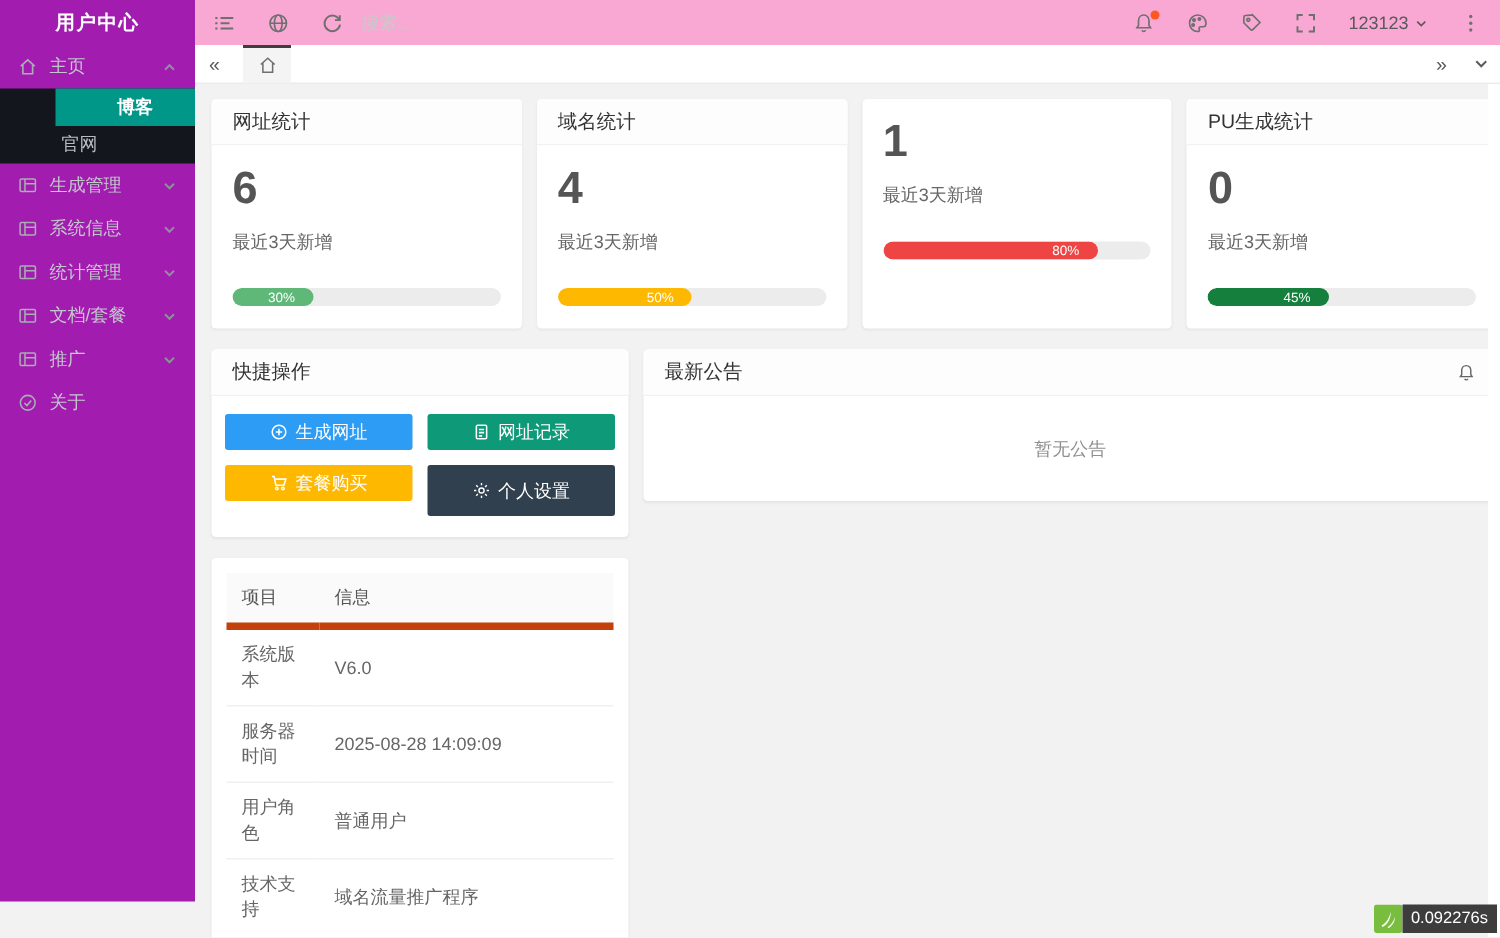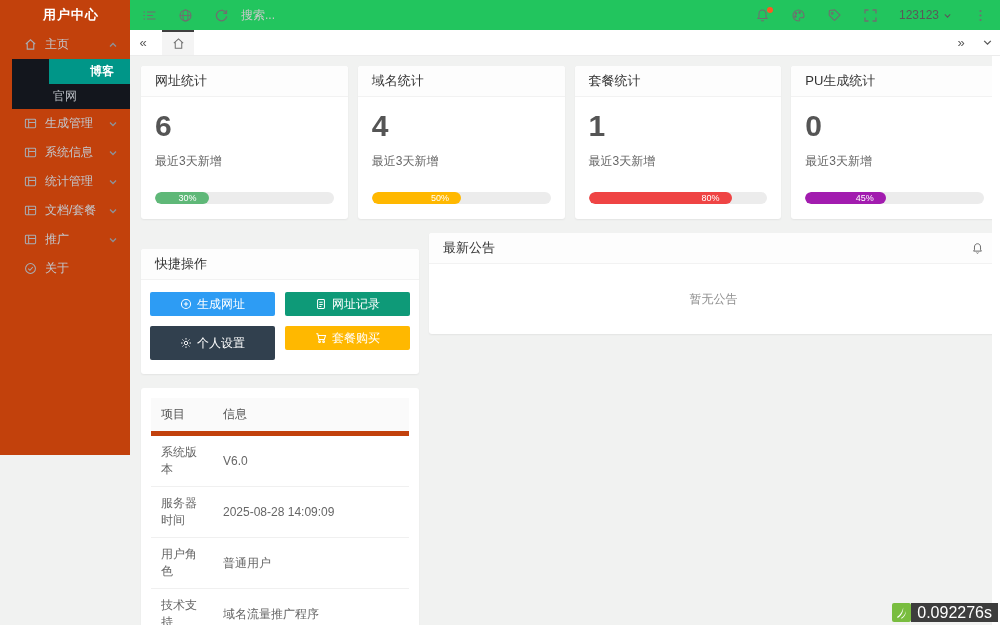--- a/index.html
+++ b/index.html
@@ -1,34 +1,34 @@
 <!DOCTYPE html>
 <html><head>
 <meta charset="utf-8">
 <style>
   * { margin:0; padding:0; box-sizing:border-box; }
   html,body { width:1000px; height:625px; overflow:hidden; font-family:"Liberation Sans","DejaVu Sans",sans-serif; background:#f1f2f1; }
   .app { display:flex; width:1000px; height:625px; }
 
   
-  .sidebar { width:130px; height:455px; background:#c2410c; flex:none; display:flex; flex-direction:column;padding-left:12px; }
+  .sidebar { width:130px; height:601px; background:#a21caf; flex:none; display:flex; flex-direction:column; }
   .side-header { height:30px; line-height:30px; text-align:center; color:#ffffff; font-size:13px; font-weight:bold; letter-spacing:1px; }
   .menu { flex:1; }
   .menu-item { height:29px; display:flex; align-items:center; padding:0 12px; color:#c3c7cd; font-size:12px; cursor:pointer; }
   .menu-item .mi-icon { width:13px; height:13px; margin-right:8px; display:inline-flex; color:#a9adb4; }
   .menu-item .mi-label { flex:1; }
   .menu-item .mi-caret { width:10px; height:10px; color:#8d929a; }
   .submenu { background:#13161d; }
   .submenu-item { height:25px; display:flex; align-items:center; padding:0 12px 0 41px; color:#b9bdc3; font-size:12px; cursor:pointer; }
   .submenu-item.active { background:#009688; color:#ffffff; font-weight:bold;margin-left:37px; }
 
   
   .main { flex:1; display:flex; flex-direction:column; min-width:0; }
 
-  .topbar { height:30px; background:#22c55e; display:flex; align-items:center; padding:12px 12px; }
+  .topbar { height:30px; background:#f9a8d4; display:flex; align-items:center; padding:12px 12px; }
   .tb-icon { width:15px; height:15px; color:#6f6f6f; display:inline-flex; align-items:center; justify-content:center; cursor:pointer; position:relative; }
   .tb-left { display:flex; align-items:center; gap:21px; }
   .search-input { border:none; outline:none; font-size:12px; color:#555; width:110px; margin-left:12px; background:transparent; }
   .search-input::placeholder { color:#c9c9c9; }
   .tb-right { margin-left:auto; display:flex; align-items:center; gap:21px; }
   .noti-dot { position:absolute; top:-1px; right:-3px; width:6px; height:6px; border-radius:50%; background:#ff5722; }
   .user-drop { display:flex; align-items:center; gap:4px; font-size:12px; color:#595959; cursor:pointer; }
 
   .tabbar { height:26px; background:#ffffff; display:flex; align-items:stretch; border-bottom:1px solid #ececec; }
   .tab-ctrl { width:26px; display:flex; align-items:center; justify-content:center; color:#595959; font-size:13px; cursor:pointer; }
@@ -46,40 +46,40 @@
 
   .stats-row { display:flex; gap:10px; }
   .stat-card { flex:1; min-width:0; }
   .stat-body { padding:8px 14px 15px; }
   .stat-value { font-size:30px; font-weight:bold; color:#555; margin:4px 0 10px; }
   .stat-sub { font-size:12px; color:#666; margin-bottom:22px; }
   .progress { height:12px; background:#ececec; border-radius:8px; overflow:hidden; }
   .progress-fill { height:12px; border-radius:8px; color:#ffffff; font-size:9px; line-height:12px; text-align:right; padding-right:12px; }
 
   .row2 { display:flex; gap:10px; margin-top:14px; align-items:flex-start; }
-  .quick-card { width:278px; flex:none;margin-top:16px; }
+  .quick-card { width:278px; flex:none; }
   .quick-body { padding:12px 9px 14px; display:grid; grid-template-columns:1fr 1fr; gap:10px; align-items:start; }
   .qbtn { height:24px; border:none; border-radius:2px; color:#ffffff; font-size:12px; display:flex; align-items:center; justify-content:center; gap:5px; cursor:pointer; font-family:inherit; }
   .qbtn.tall { height:34px; }
   .qbtn svg { width:12px; height:12px; }
   .ann-card { flex:1; min-width:0; }
   .ann-body { height:70px; display:flex; align-items:center; justify-content:center; font-size:12px; color:#8f8f8f; }
 
   .row3 { margin-top:14px; }
   .sys-card { width:278px; }
   .sys-body { padding:10px; }
   table.sys-table { width:100%; border-collapse:collapse; font-size:12px; color:#666; }
   .sys-table th { background:#fafafa; font-weight:normal; color:#555; text-align:left; padding:8px 10px; border-bottom:5px solid #c2410c; }
   .sys-table td { padding:8px 10px; border-bottom:1px solid #f0f0f0; text-align:left; vertical-align:middle; }
   .sys-table tr:last-child td { border-bottom:none; }
   .sys-table .col-label { width:62px; }
 
   .trace { position:absolute; right:2px; bottom:3px; display:flex; align-items:center; }
   .trace-logo { width:19px; height:19px; border-radius:2px; display:inline-flex; cursor:pointer; }
-  .trace-badge { background:#3d3d3d; color:#ffffff; font-size:16px; padding:3px 6px; line-height:13px; }
+  .trace-badge { background:#3d3d3d; color:#ffffff; font-size:11px; padding:3px 6px; line-height:13px; }
 
   svg { display:block; }
 </style>
 </head>
 <body>
 
 <div class="app">
 
   <aside class="sidebar">
     <div class="side-header">用户中心</div>
@@ -304,41 +304,38 @@
           <div class="stat-body">
             <div class="stat-value">4</div>
             <div class="stat-sub">最近3天新增</div>
             <div class="progress">
               <div class="progress-fill" style="width: 50%; background: rgb(255, 184, 0);">50%</div>
             </div>
           </div>
         </div>
 
         <div class="card stat-card">
-          <div class="card-head">
-              <span class="head-title">套餐统计</span>
-            </div>
           <div class="stat-body">
             <div class="stat-value">1</div>
             <div class="stat-sub">最近3天新增</div>
             <div class="progress">
               <div class="progress-fill" style="width: 80%; background: #ef4444;">80%</div>
             </div>
           </div>
         </div>
 
         <div class="card stat-card">
           <div class="card-head">
               <span class="head-title">PU生成统计</span>
             </div>
           <div class="stat-body">
             <div class="stat-value">0</div>
             <div class="stat-sub">最近3天新增</div>
             <div class="progress">
-              <div class="progress-fill" style="width: 45%; background: #a21caf;">45%</div>
+              <div class="progress-fill" style="width: 45%; background: #15803d;">45%</div>
             </div>
           </div>
         </div>
 
       </div>
 
       <div class="row2">
 
         <div class="card quick-card">
           <div class="card-head">
@@ -352,34 +349,34 @@
                 </svg>
               <span>生成网址</span>
             </button>
             <button class="qbtn" style="background: rgb(14, 154, 120);">
               <svg viewBox="0 0 14 14" fill="none" stroke="#fff" stroke-width="1.2">
                   <rect x="3" y="1.8" width="8" height="10.4" rx="1"></rect>
                   <path d="M5 5 H9 M5 7.5 H9 M5 10 H7.5"></path>
                 </svg>
               <span>网址记录</span>
             </button>
-            <button class="qbtn tall" style="background: rgb(49, 64, 78);">
-              <svg viewBox="0 0 14 14" fill="none" stroke="#fff" stroke-width="1.1">
-                  <circle cx="7" cy="7" r="2"></circle>
-                  <path d="M7 1.2 V3 M7 11 V12.8 M1.2 7 H3 M11 7 H12.8 M2.9 2.9 L4.2 4.2 M9.8 9.8 L11.1 11.1 M11.1 2.9 L9.8 4.2 M4.2 9.8 L2.9 11.1"></path>
-                </svg>
-              <span>个人设置</span>
-            </button>
             <button class="qbtn" style="background: rgb(255, 184, 0);">
               <svg viewBox="0 0 14 14" fill="none" stroke="#fff" stroke-width="1.2">
                   <path d="M1.5 2 H3.2 L4.6 8.8 H10.8 L12.3 4 H3.7"></path>
                   <circle cx="5.3" cy="11.3" r="1"></circle>
                   <circle cx="10" cy="11.3" r="1"></circle>
                 </svg>
               <span>套餐购买</span>
+            </button>
+            <button class="qbtn tall" style="background: rgb(49, 64, 78);">
+              <svg viewBox="0 0 14 14" fill="none" stroke="#fff" stroke-width="1.1">
+                  <circle cx="7" cy="7" r="2"></circle>
+                  <path d="M7 1.2 V3 M7 11 V12.8 M1.2 7 H3 M11 7 H12.8 M2.9 2.9 L4.2 4.2 M9.8 9.8 L11.1 11.1 M11.1 2.9 L9.8 4.2 M4.2 9.8 L2.9 11.1"></path>
+                </svg>
+              <span>个人设置</span>
             </button>
           </div>
         </div>
 
         <div class="card ann-card">
           <div class="card-head">
             <span class="head-title">最新公告</span>
             <svg class="head-bell" viewBox="0 0 15 15" fill="none" stroke="currentColor" stroke-width="1.1">
                 <path d="M7.5 2 C5.3 2 4 3.7 4 5.8 V9 L3 10.5 H12 L11 9 V5.8 C11 3.7 9.7 2 7.5 2 Z"></path>
                 <path d="M6.3 12.2 A1.3 1.3 0 0 0 8.7 12.2"></path>

